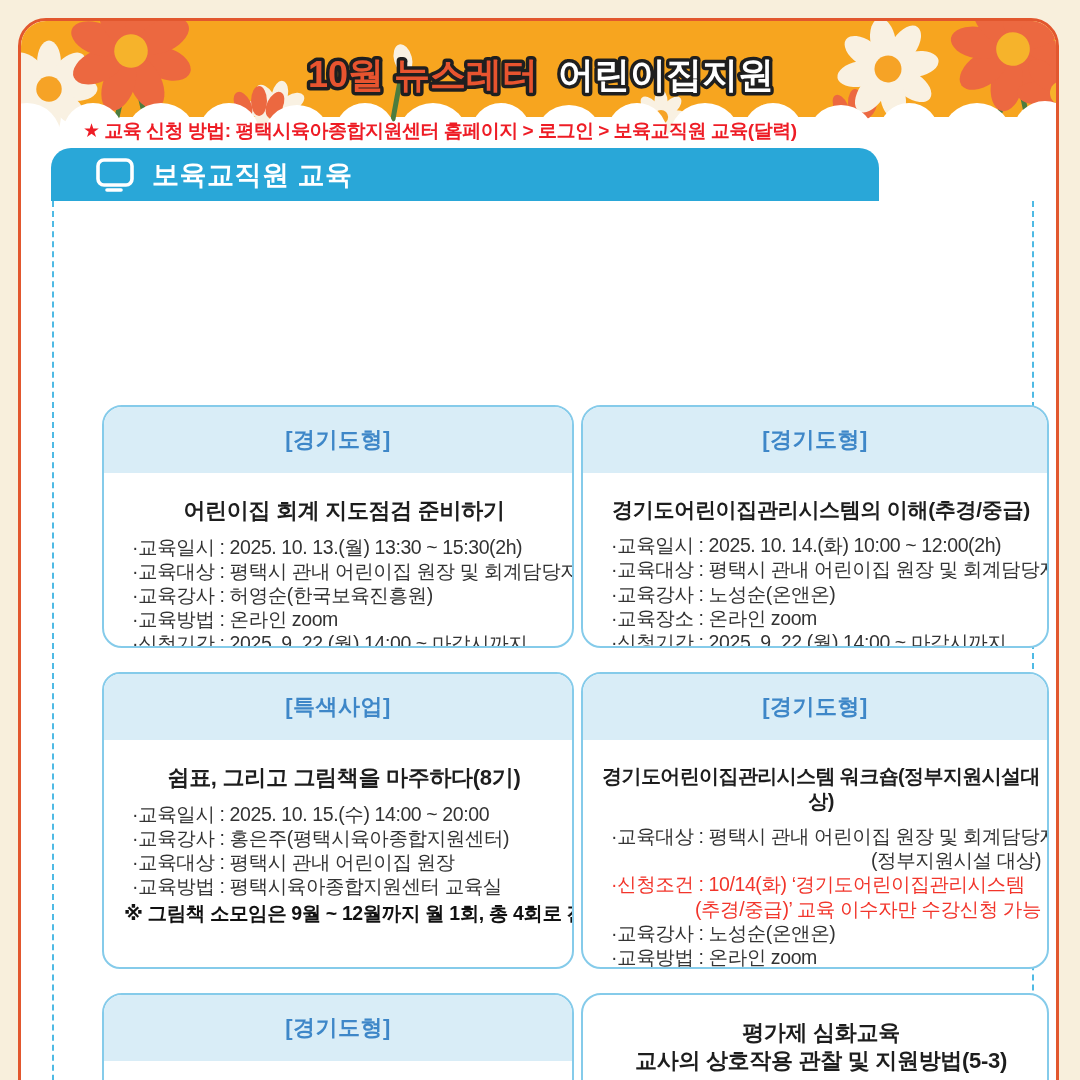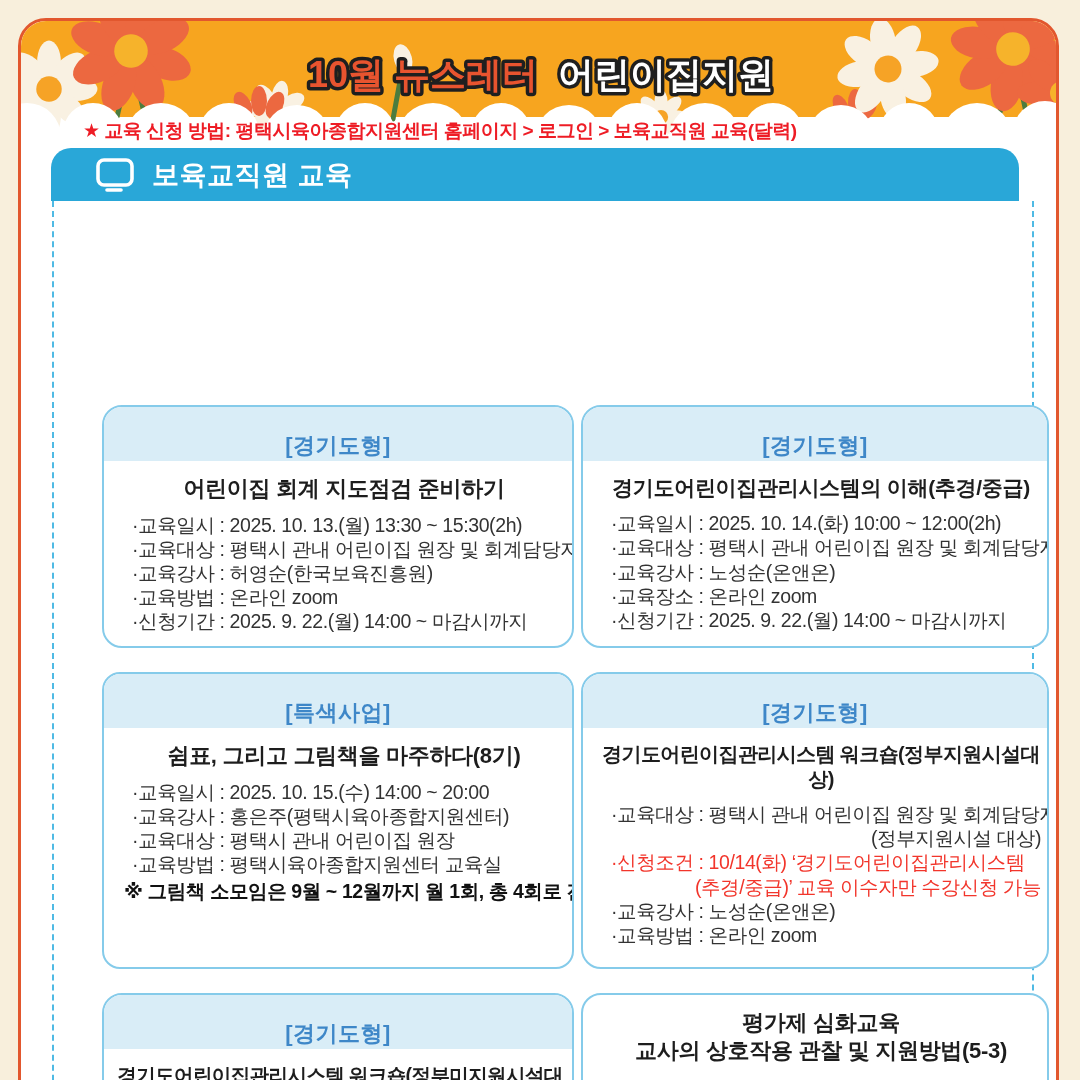--- a/index.html
+++ b/index.html
@@ -14,21 +14,21 @@
     border-radius:28px;overflow:hidden;box-sizing:border-box;
   }
   .banner{position:absolute;left:0;top:0;width:1041px;height:122px;}
   .banner svg{display:block;}
   .notice{
     position:absolute;left:44px;top:97px;
     font-size:19px;font-weight:bold;color:var(--notice-red,#EE1C25);
     letter-spacing:-0.5px;white-space:nowrap;margin-left:18px;
   }
   .section-header{
-    position:absolute;left:30px;top:127px;width:968px;height:53px;
+    position:absolute;left:30px;top:127px;width:828px;height:53px;
     background:var(--header-blue,#29A7D8);border-radius:20px 20px 0 0;
     display:flex;align-items:center;padding-left:44px;box-sizing:border-box;gap:15px;
   }
   .section-header .stitle{
     color:#fff;font-size:27px;font-weight:bold;letter-spacing:0.5px;
   }
   .section-body{
     position:absolute;left:31px;top:180px;width:982px;height:920px;
     border-left:2px dashed var(--dash-blue,#4FBAE4);
     border-right:2px dashed var(--dash-blue,#4FBAE4);
@@ -39,25 +39,25 @@
     border:2px solid var(--card-border,#85CBEA);
     border-radius:20px;overflow:hidden;box-sizing:border-box;
   }
   .pos1{left:48px;top:204px;width:472px;height:243px;}
   .pos2{left:527px;top:204px;width:468px;height:243px;}
   .pos3{left:48px;top:471px;width:472px;height:297px;border-radius:18px;}
   .pos4{left:527px;top:471px;width:468px;height:297px;}
   .pos5{left:48px;top:792px;width:472px;height:255px;}
   .pos6{left:527px;top:792px;width:468px;height:255px;}
   .card-head{
-    height:54px;background:var(--card-head-bg,#D9EDF7);
-    display:flex;align-items:flex-end;justify-content:center;
+    height:66px;background:var(--card-head-bg,#D9EDF7);
+    display:flex;align-items:center;justify-content:center;
   }
   .badge{font-size:22px;font-weight:600;color:var(--badge-blue,#3E87C8);letter-spacing:0.5px;}
-  .card-body{padding:12px 6px 8px 18px;}
+  .card-body{padding:22px 6px 8px 18px;}
   .card-title{
     text-align:center;font-weight:bold;color:#1d1d1d;font-size:22px;
     margin:2px 0 10px 0;white-space:pre-line;line-height:1.25;letter-spacing:-0.3px;
   }
   .pos2 .card-title{font-size:21px;}
   .pos4 .card-title{font-size:20px;letter-spacing:-0.6px;}
   .pos5 .card-title{font-size:19.5px;letter-spacing:-0.6px;margin-left:-8px;}
   .line{
     font-size:19.5px;color:#333;line-height:1.24;padding-left:10px;
     white-space:nowrap;letter-spacing:-0.4px;

